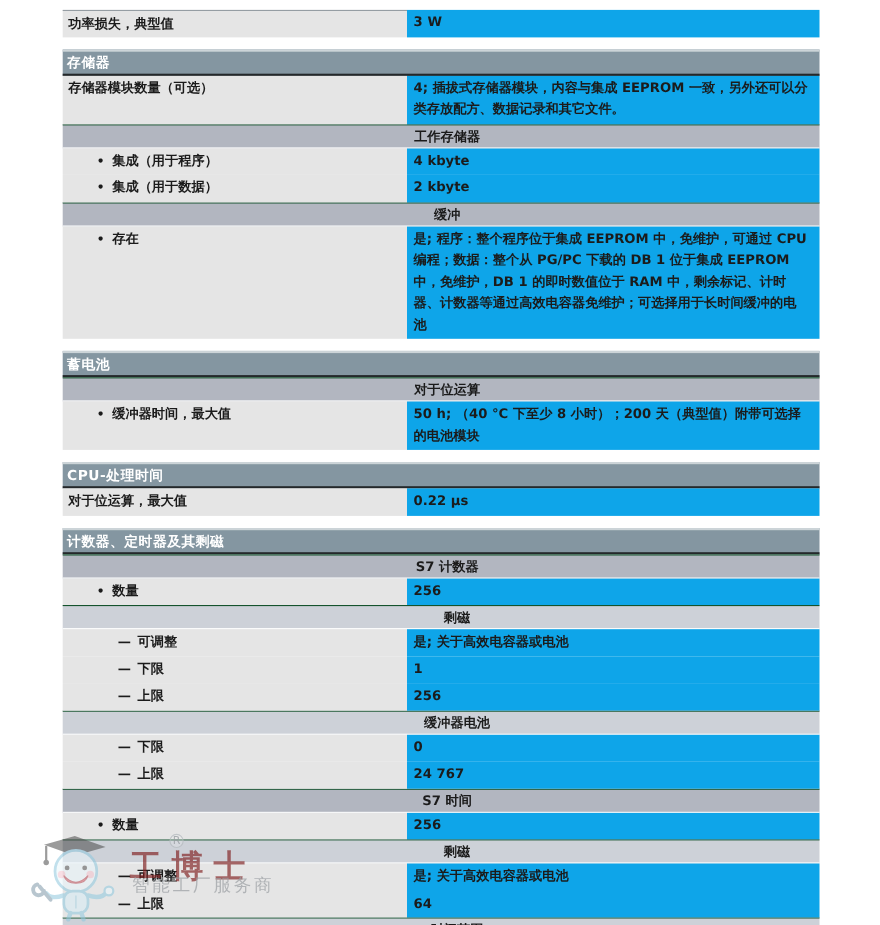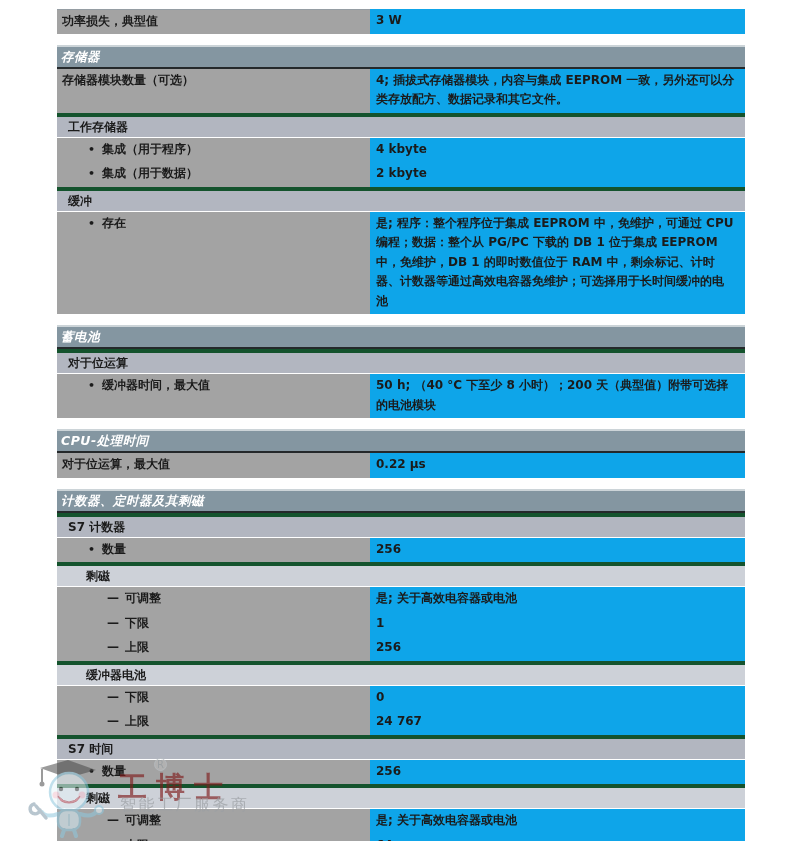--- a/index.html
+++ b/index.html
@@ -7,28 +7,28 @@
               font-family:"DejaVu Sans","Liberation Sans",sans-serif; }
   #page { position:relative; width:800px; height:841px; }
 
   #spec-table { position:absolute; left:57px; top:9px; width:688px; z-index:1;
                 font-size:12px; font-weight:bold; color:#1b1b1b; }
 
   .gap { height:11px; background:#ffffff; }
 
   .section-header { background:#8496a1; color:#ffffff; border-top:2px solid #ccd4d8;
                     border-bottom:2px solid #24282a; padding:2px 12px 3px 4px;
-                    font-size:12.5px; line-height:15px; letter-spacing:0.5px;font-style:italic; }
-
-  .subheader { background:#b2b6c0; border-top:4px solid #14532d; border-bottom:1px solid #ffffff;
-               padding:3px 0 3px 11px; line-height:14px; }
+                    font-size:12.5px; line-height:15px; letter-spacing:0.5px; }
+
+  .subheader { background:#b2b6c0; border-top:1px solid #14532d; border-bottom:1px solid #ffffff;
+               padding:3px 0 3px 11px; line-height:14px;text-align:center; }
   .subheader.lvl2 { background:#cdd1d8; padding-left:29px; }
 
   .row { display:flex; align-items:stretch; }
-  .cell-label { width:313px; background:#a3a3a3; padding:2px 24px 2px 5px;
+  .cell-label { width:313px; background:#e5e5e5; padding:2px 24px 2px 5px;
                 line-height:19px; display:flex; align-items:flex-start; }
   .row.first .cell-label { border-top:1px solid #959da3; }
   .cell-label.ind1 { padding-left:31px; }
   .cell-label.ind2 { padding-left:50px; }
   .bullet { flex:0 0 auto; margin-right:7px; }
   .bullet.dot { font-size:11px; }
   .bullet.dash { letter-spacing:-1px; }
   .cell-value { width:375px; background:#0ea5e9; padding:2px 10px 3px 6px; line-height:19.5px; }
 
   

